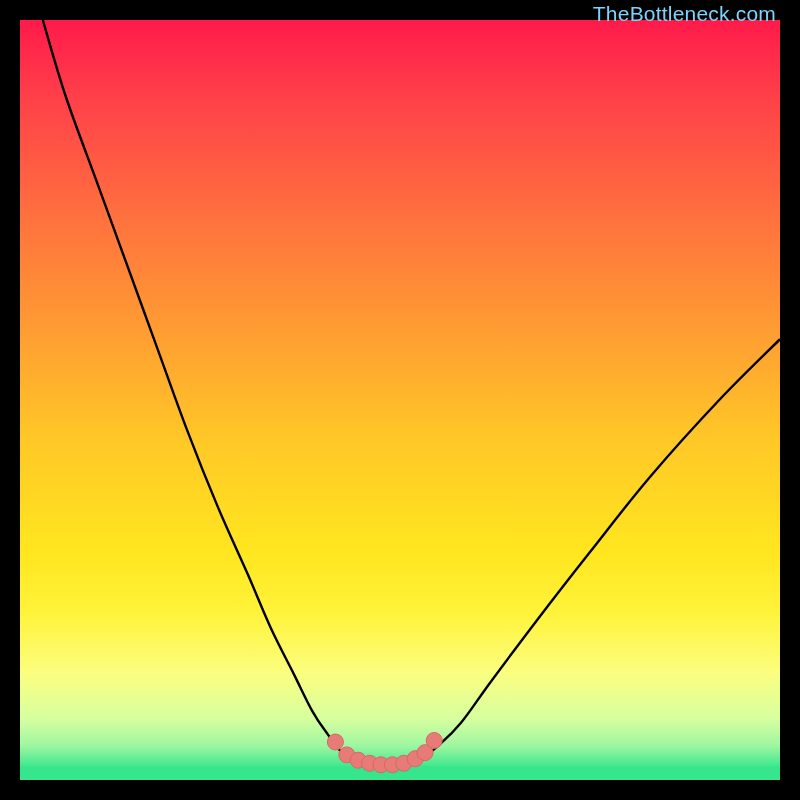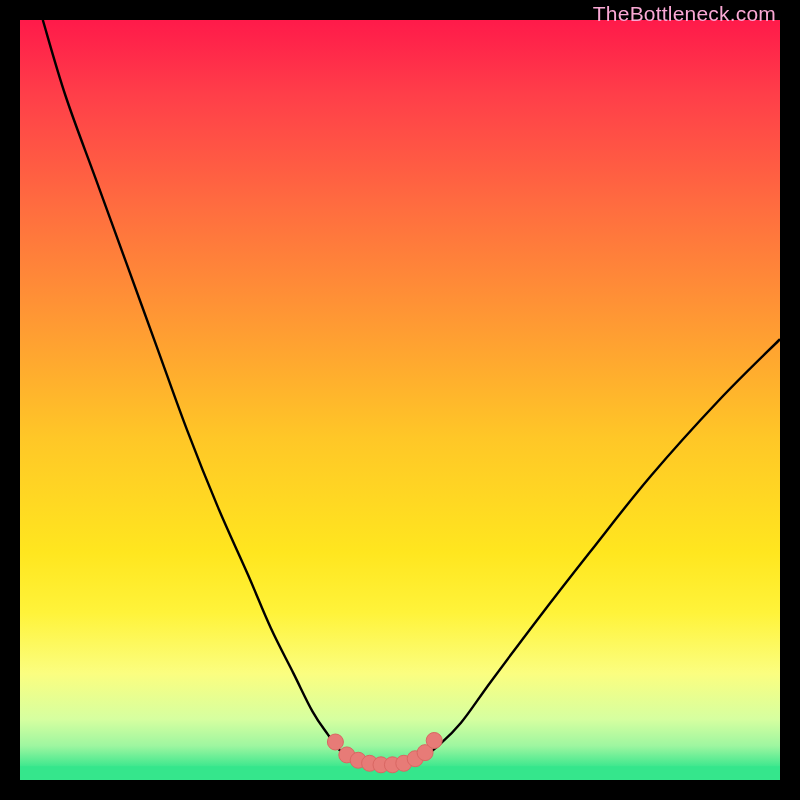--- a/index.html
+++ b/index.html
@@ -23,21 +23,21 @@
     position: absolute;
     left: 0;
     top: 0;
     width: 760px;
     height: 760px;
   }
   .watermark {
     position: absolute;
     top: 2px;
     right: 24px;
-    color: #f9a8d4;
+    color: #7dd3fc;
     font-size: 21px;
     font-weight: 400;
     letter-spacing: 0.2px;
     user-select: none;
   }
 </style>
 </head>
 <body>
 
 <div class="frame">

